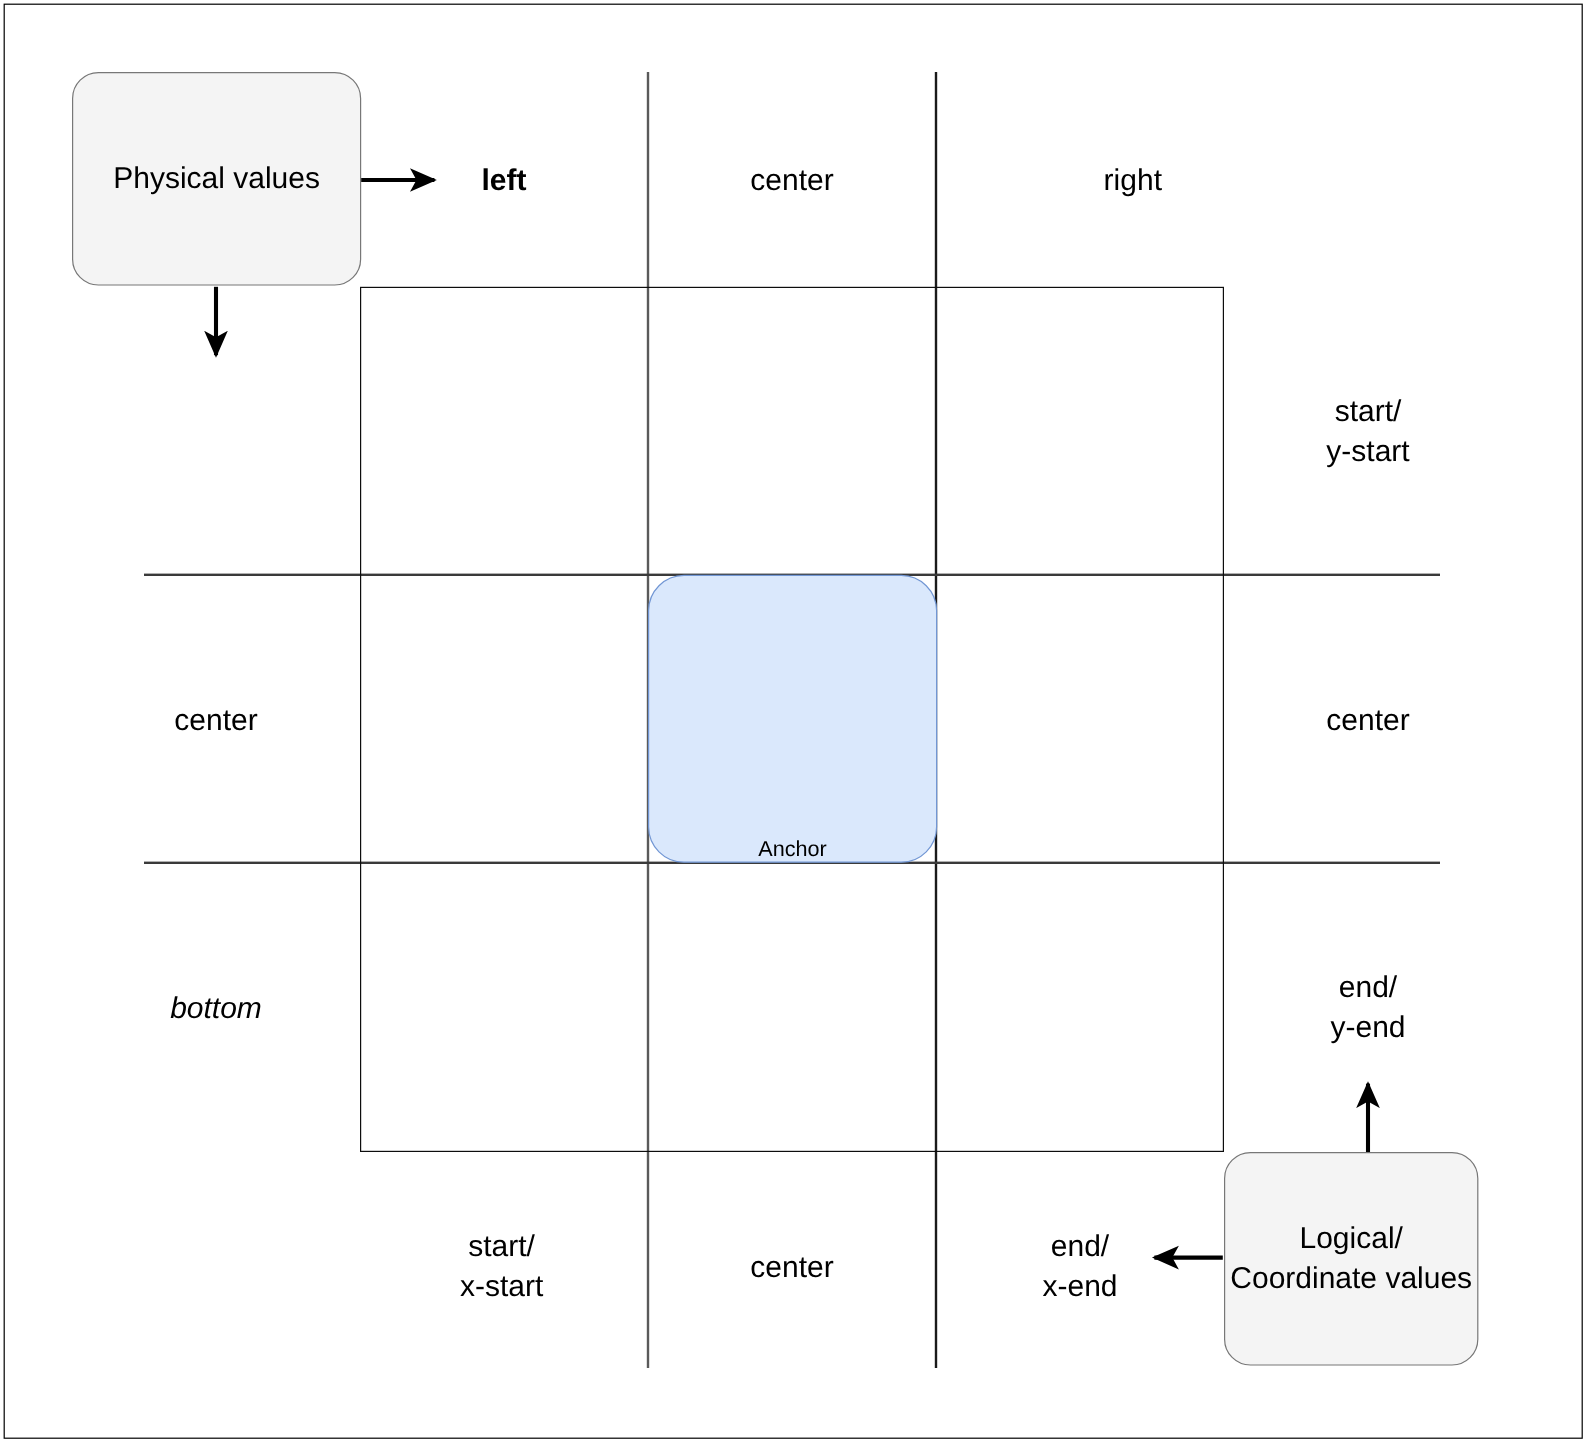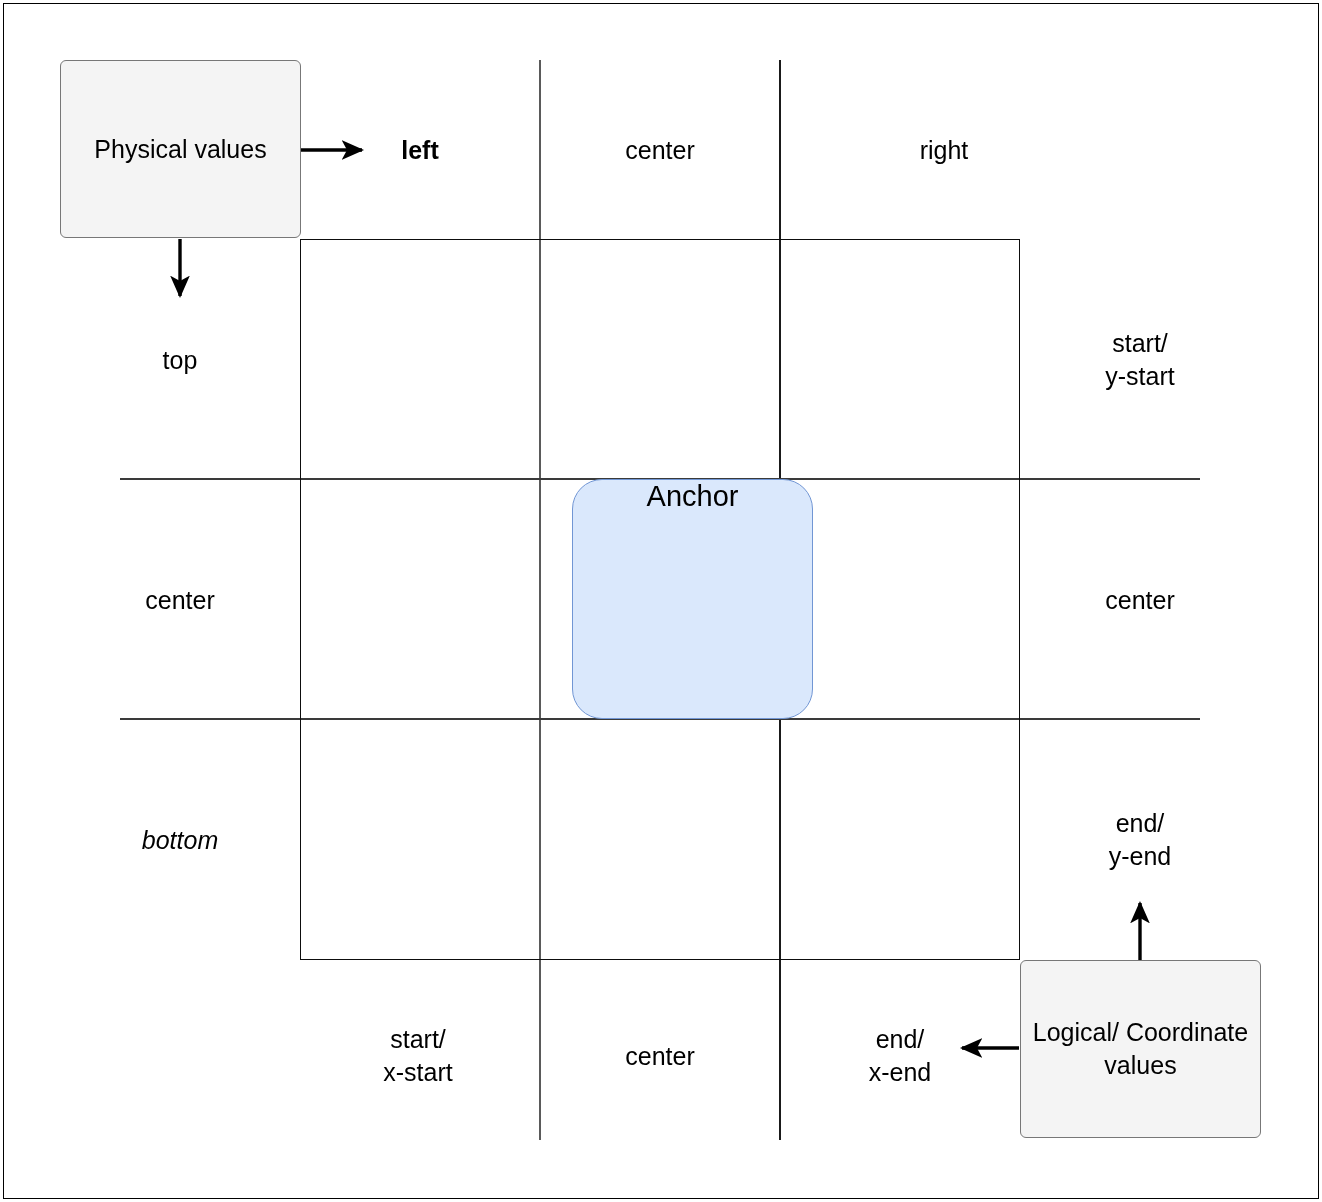--- a/index.html
+++ b/index.html
@@ -47,61 +47,60 @@
     height: 721px;
     border: 1.8px solid #0d0d0d;
     box-sizing: border-box;
     background: transparent;
   }
   
   .rbox {
     position: absolute;
     background: #f4f4f4;
     border: 1.4px solid #777777;
-    border-radius: 6px;
+    border-radius: 22px;
     box-sizing: border-box;
     display: flex;
     align-items: center;
     justify-content: center;
     text-align: center;
     font-size: 25px;
     color: #000000;
     line-height: 1.32;
     z-index: 6;
   }
   .rbox-physical {
     left: 60px;
     top: 60px;
     width: 241px;
     height: 178px;
   }
   .rbox-logical {
     left: 1020px;
     top: 960px;
-    width: 241px;
+    width: 212px;
     height: 178px;
   }
   
   .anchor-box {
     position: absolute;
     left: 540px;
     top: 479px;
     width: 241px;
     height: 240px;
     background: #dae8fc;
     border: 1.5px solid #7196d4;
     border-radius: 30px;
     box-sizing: border-box;
     display: flex;
-    align-items: flex-start;
+    align-items: flex-end;
     justify-content: center;
-    font-size: 29px;
+    font-size: 18px;
     color: #000000;
     z-index: 5;
-    margin-left: 32px;
   }
   
   .label {
     position: absolute;
     font-size: 25px;
     color: #000000;
     text-align: center;
     line-height: 1.32;
     white-space: pre-line;
     display: flex;
@@ -147,21 +146,20 @@
   <div class="rbox rbox-logical">
     <span>Logical/
 Coordinate
 values</span>
   </div>
 
   <div class="label" style="left:340px; top:126px; width:160px; height:48px;font-weight:bold;">left</div>
   <div class="label" style="left:580px; top:126px; width:160px; height:48px;">center</div>
   <div class="label" style="left:864px; top:126px; width:160px; height:48px;">right</div>
 
-  <div class="label" style="left:100px; top:336px; width:160px; height:48px;">top</div>
   <div class="label" style="left:100px; top:576px; width:160px; height:48px;">center</div>
   <div class="label" style="left:100px; top:816px; width:160px; height:48px;font-style:italic;">bottom</div>
 
   <div class="label" style="left:1060px; top:324px; width:160px; height:72px;">start/
 y-start</div>
   <div class="label" style="left:1060px; top:576px; width:160px; height:48px;">center</div>
   <div class="label" style="left:1060px; top:804px; width:160px; height:72px;">end/
 y-end</div>
 
   <div class="label" style="left:338px; top:1020px; width:160px; height:72px;">start/

